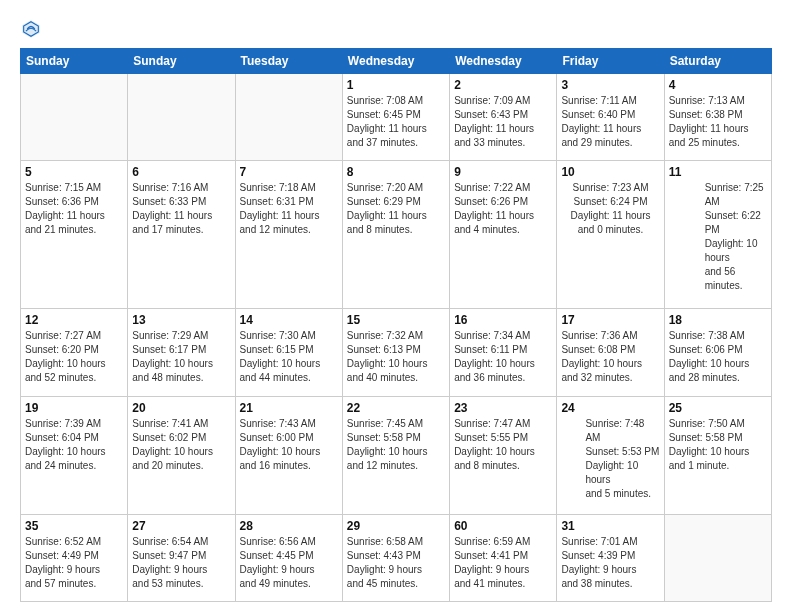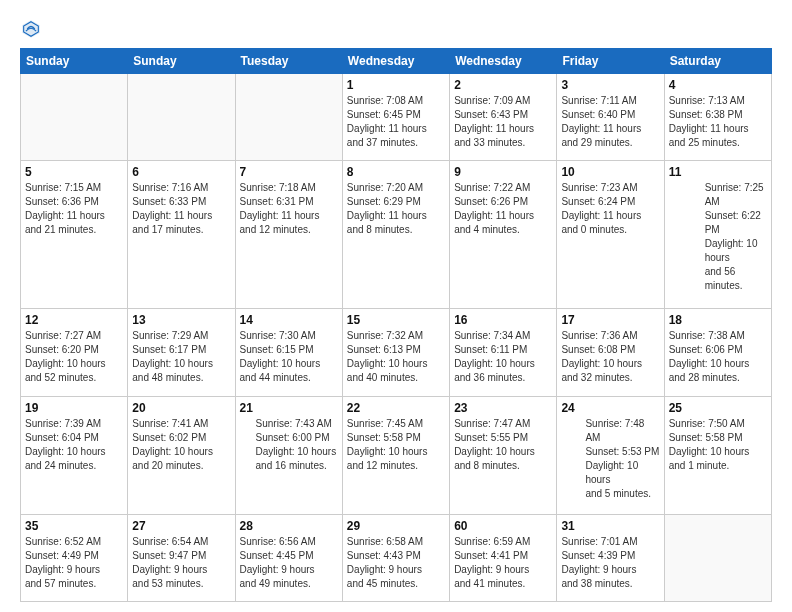--- a/index.html
+++ b/index.html
@@ -196,21 +196,21 @@
           </td>
           <td>
             <div class="day-number">9</div>
             <div class="day-info" style="white-space: pre-line;">Sunrise: 7:22 AM
 Sunset: 6:26 PM
 Daylight: 11 hours
 and 4 minutes.</div>
           </td>
           <td>
             <div class="day-number">10</div>
-            <div class="day-info" style="white-space: pre-line;">Sunrise: 7:23 AM
+            <div class="day-info" style="white-space: pre-line; text-align: center;">Sunrise: 7:23 AM
 Sunset: 6:24 PM
 Daylight: 11 hours
 and 0 minutes.</div>
           </td>
           <td>
             <div class="day-number">11</div>
             <div class="day-info" style="white-space: pre-line; margin-left: 36px;">Sunrise: 7:25 AM
 Sunset: 6:22 PM
 Daylight: 10 hours
 and 56 minutes.</div>
@@ -277,21 +277,21 @@
           </td>
           <td>
             <div class="day-number">20</div>
             <div class="day-info" style="white-space: pre-line;">Sunrise: 7:41 AM
 Sunset: 6:02 PM
 Daylight: 10 hours
 and 20 minutes.</div>
           </td>
           <td>
             <div class="day-number">21</div>
-            <div class="day-info" style="white-space: pre-line; margin-left: 16px;">Sunrise: 7:43 AM
+            <div class="day-info" style="white-space: pre-line;">Sunrise: 7:43 AM
 Sunset: 6:00 PM
 Daylight: 10 hours
 and 16 minutes.</div>
           </td>
           <td>
             <div class="day-number">22</div>
             <div class="day-info" style="white-space: pre-line;">Sunrise: 7:45 AM
 Sunset: 5:58 PM
 Daylight: 10 hours
 and 12 minutes.</div>

